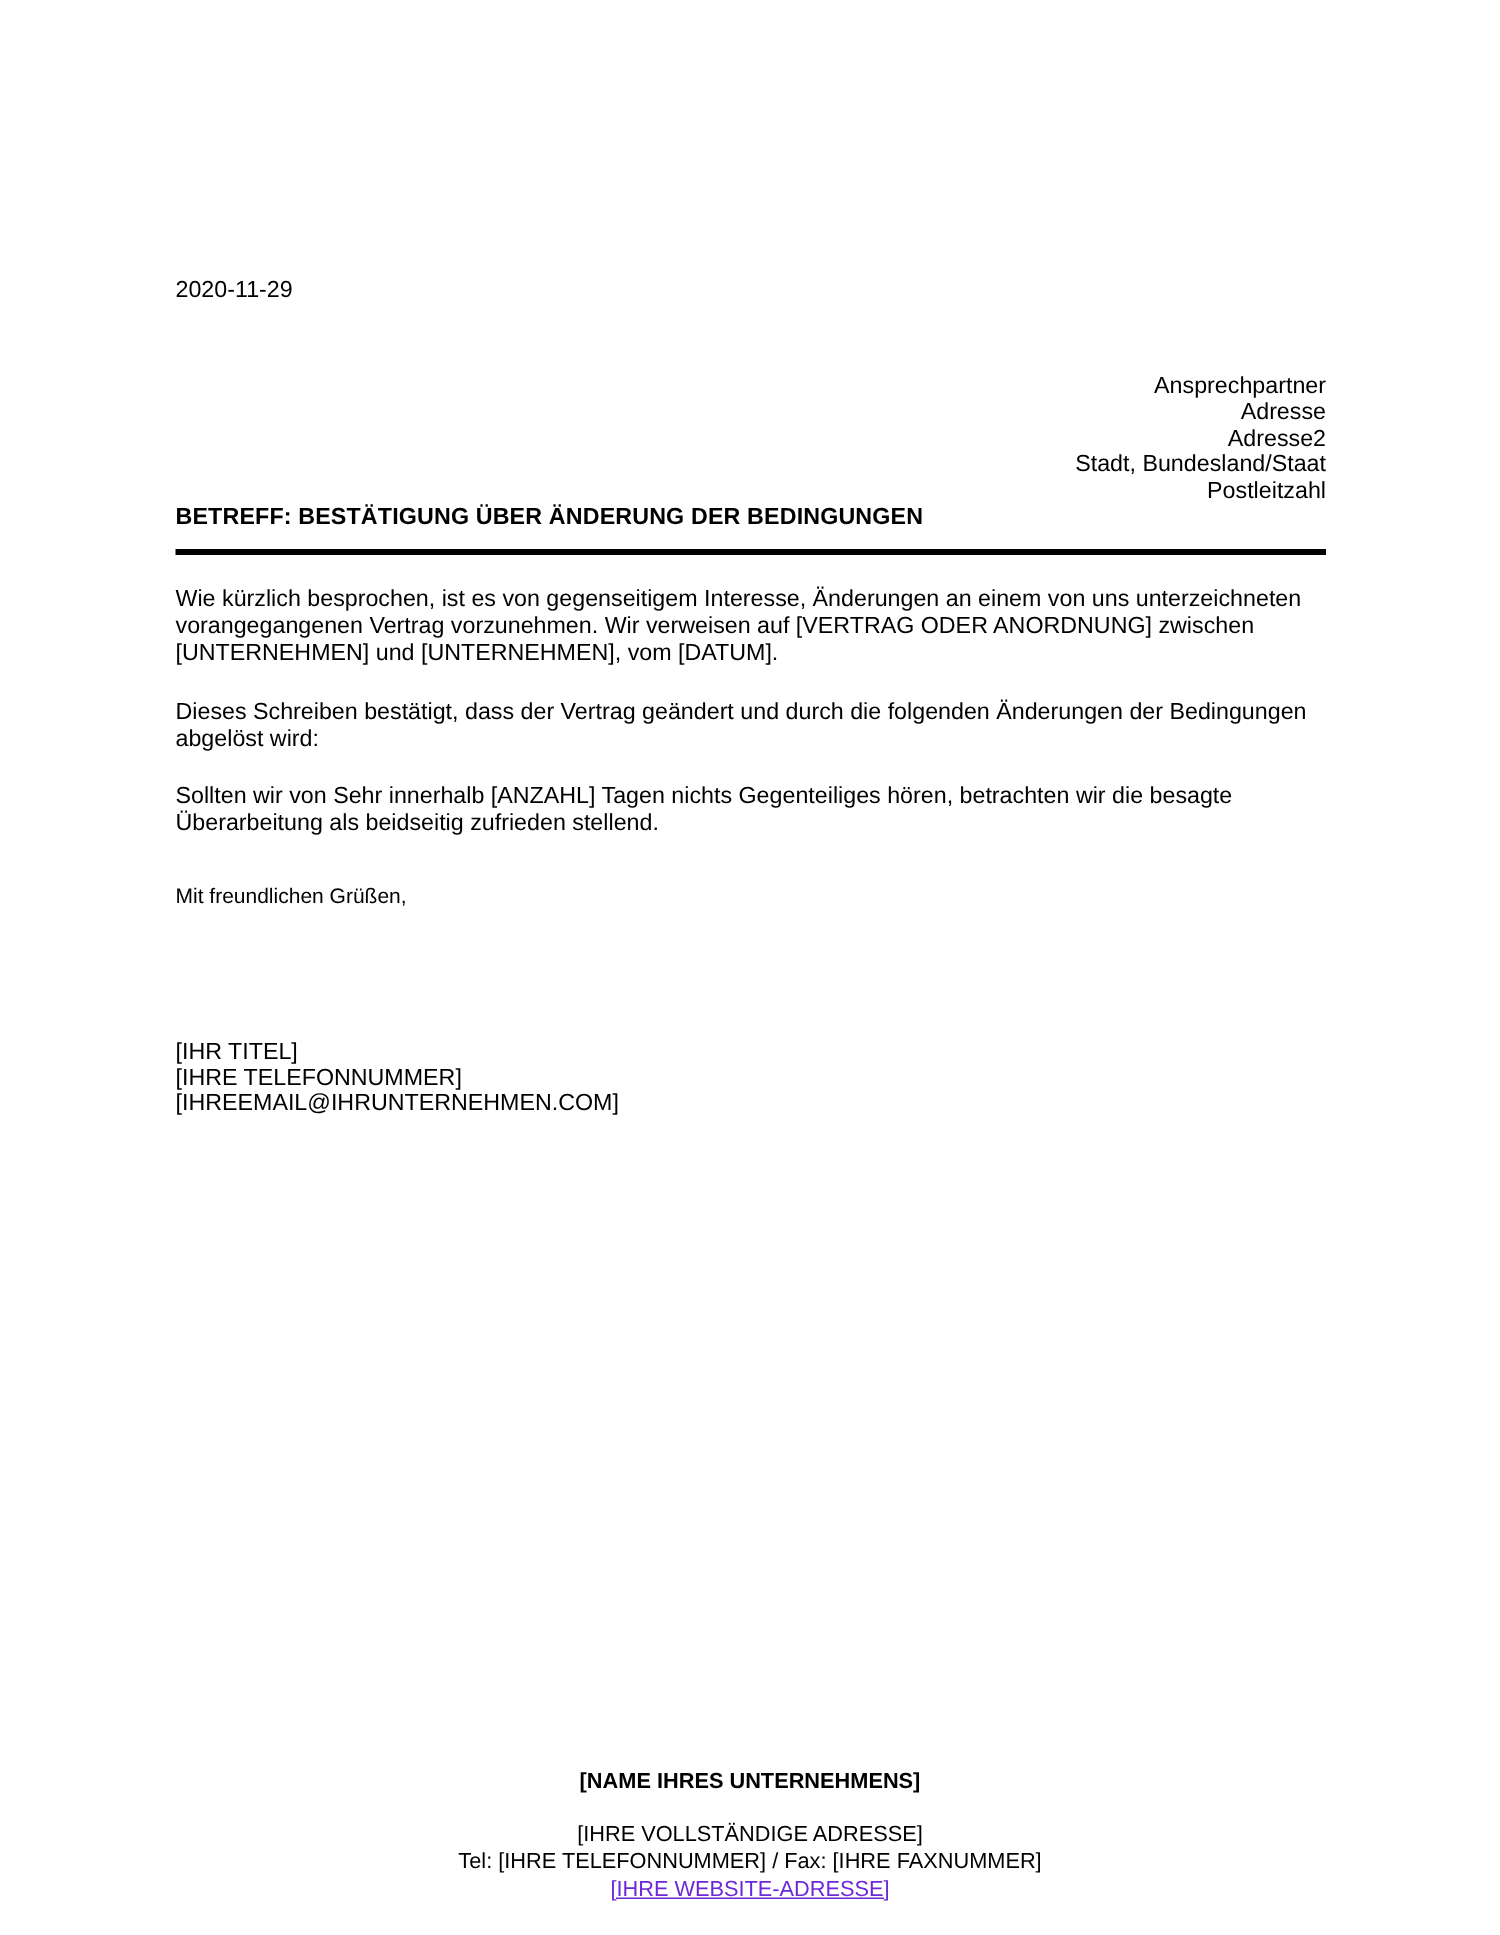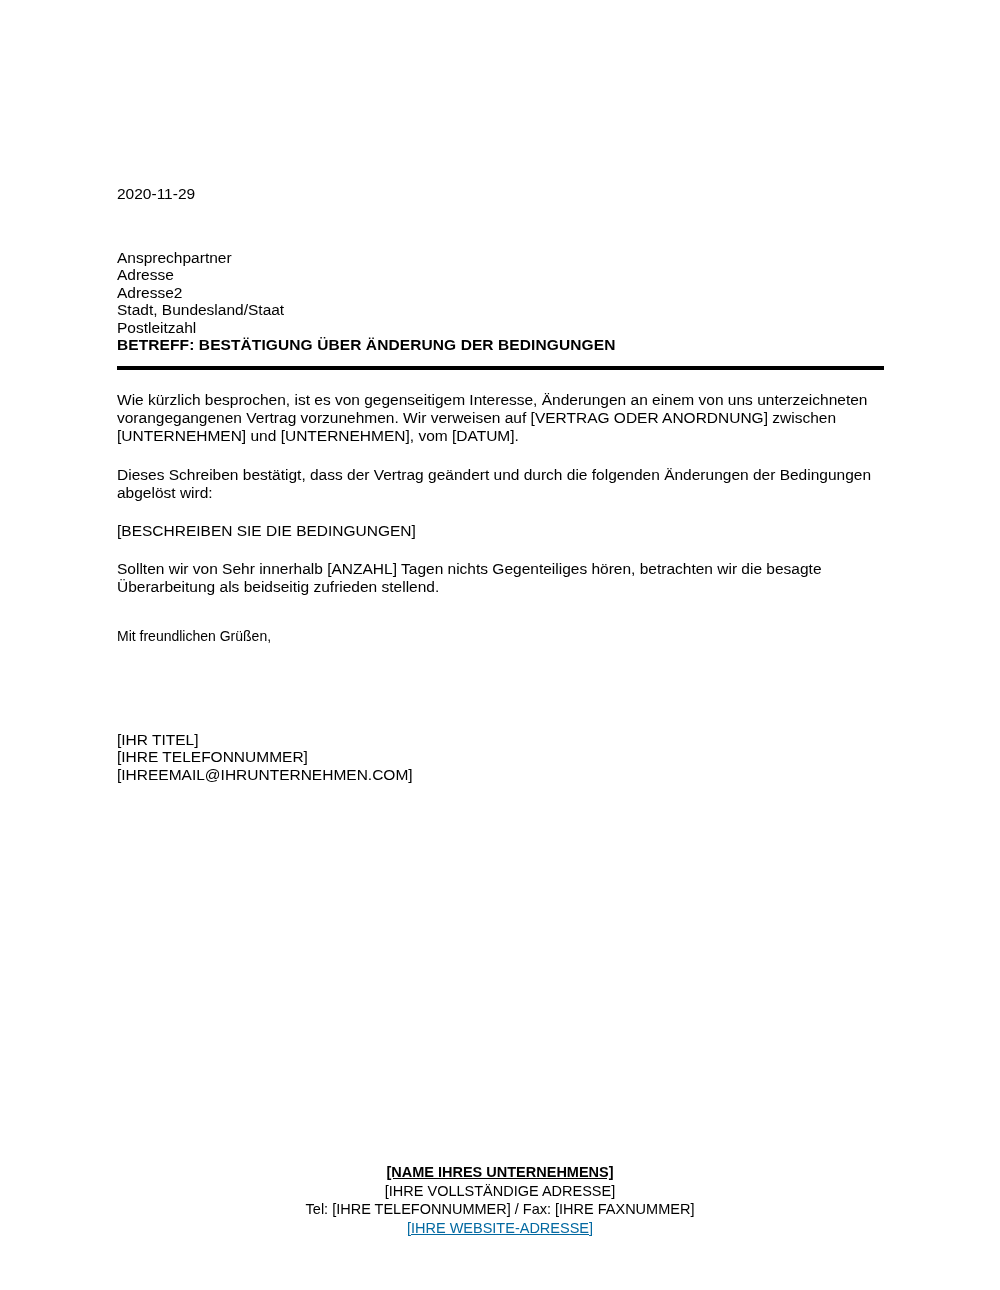--- a/index.html
+++ b/index.html
@@ -30,20 +30,21 @@
     line-height: 18px;
     margin: 0;
   }
   .address-block {
     margin: 0;
     padding: 0;
     list-style: none;
     font-size: 15.5px;
     line-height: 17.4px;
     margin-top: 46px;
+    text-align: right;
   }
   .address-block li {
     margin: 0;
     white-space: pre;
   }
   .subject-wrap {
   }
   .subject-line {
     font-size: 15.5px;
     font-weight: bold;
@@ -87,28 +88,27 @@
     position: absolute;
     left: 0;
     top: 1163px;
     width: 1000px;
     text-align: center;
     font-size: 14.5px;
     line-height: 18.5px;
   }
   .footer-company {
     font-weight: bold;
-    margin: 0;
-    text-decoration: underline;
+    margin: 16px;
   }
   .footer-line {
     margin: 0;
   }
   .footer-link {
-    color: #0369a1;
+    color: #6d28d9;
     cursor: pointer;
   }
 </style>
 </head>
 <body>
 
 <div class="page">
 
   <div class="content">
 
@@ -123,21 +123,20 @@
     </ul>
 
     <div class="subject-wrap">
       <p class="subject-line">BETREFF: BESTÄTIGUNG ÜBER ÄNDERUNG DER BEDINGUNGEN</p>
       <div class="subject-rule"></div>
     </div>
 
     <div class="body-block">
       <p class="body-para">Wie kürzlich besprochen, ist es von gegenseitigem Interesse, Änderungen an einem von uns unterzeichneten vorangegangenen Vertrag vorzunehmen. Wir verweisen auf [VERTRAG ODER ANORDNUNG] zwischen [UNTERNEHMEN] und [UNTERNEHMEN], vom [DATUM].</p>
       <p class="body-para">Dieses Schreiben bestätigt, dass der Vertrag geändert und durch die folgenden Änderungen der Bedingungen abgelöst wird:</p>
-      <p class="body-para">[BESCHREIBEN SIE DIE BEDINGUNGEN]</p>
       <p class="body-para">Sollten wir von Sehr innerhalb [ANZAHL] Tagen nichts Gegenteiliges hören, betrachten wir die besagte Überarbeitung als beidseitig zufrieden stellend.</p>
     </div>
 
     <p class="closing">Mit freundlichen Grüßen,</p>
 
     <ul class="signature-block">
       <li>[IHR TITEL]</li>
       <li>[IHRE TELEFONNUMMER]</li>
       <li>[IHREEMAIL@IHRUNTERNEHMEN.COM]</li>
     </ul>

